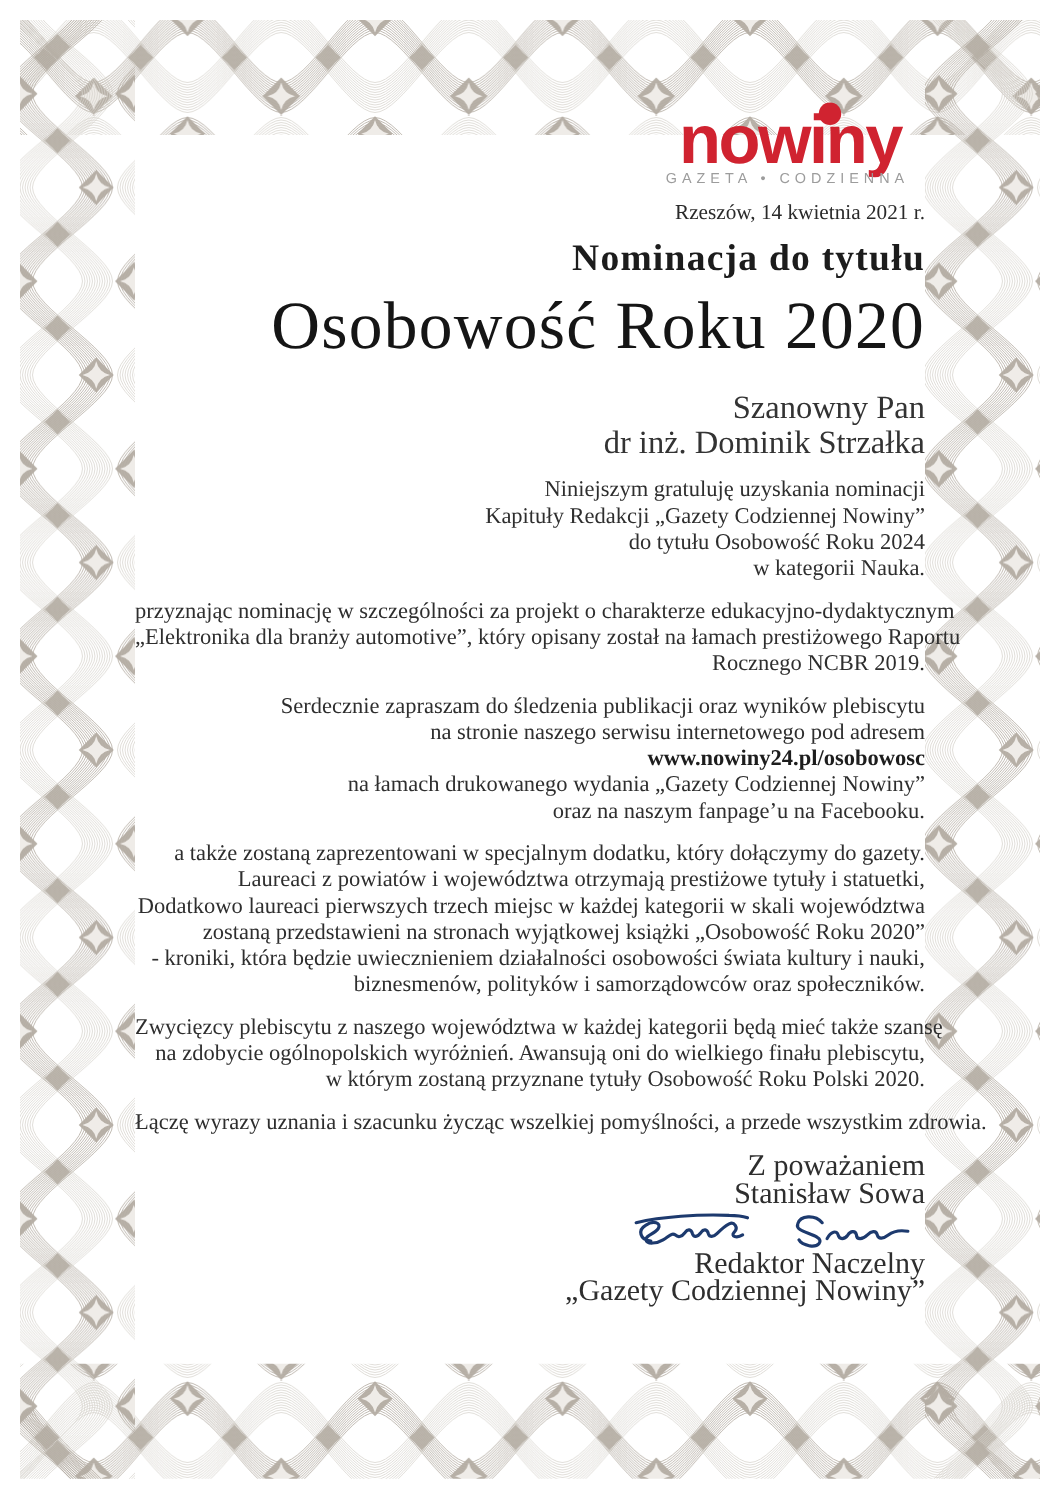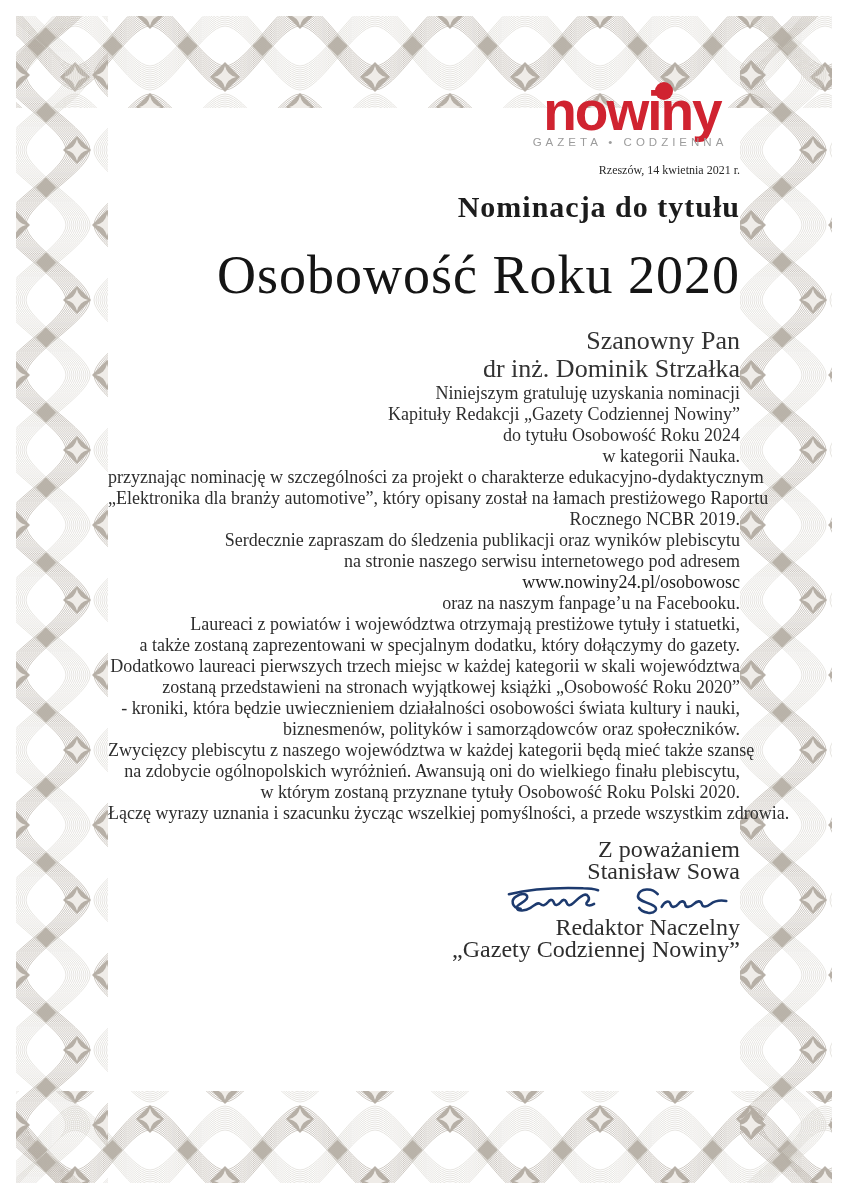--- a/index.html
+++ b/index.html
@@ -11,27 +11,27 @@
     font-family:"Liberation Serif", serif;
     color:#272727;
   }
   .border-svg{position:absolute;left:0;top:0;width:848px;height:1199px;pointer-events:none;}
   .content{
     position:absolute;left:0;top:0;right:0;bottom:0;
     padding:78px 108px 0 108px;
     text-align:right;
   }
   .logo-wrap{line-height:0;margin-bottom:2px;}
-  .dateline{font-size:12px;line-height:24px;margin-top:6px;color:#2a2a2a;}
+  .dateline{font-size:17px;line-height:24px;margin-top:6px;color:#2a2a2a;}
   .subtitle{font-size:30px;line-height:38px;margin-top:6px;color:#1c1c1c;letter-spacing:1px;font-weight:bold;}
-  .title{font-size:54px;line-height:60px;margin-top:19px;color:#151515;letter-spacing:1px;}
+  .title{font-size:54px;line-height:60px;margin-top:4px;color:#151515;letter-spacing:1px;}
   .recipient{margin-top:22px;font-size:26px;line-height:28px;color:#333;}
-  .para{font-size:18px;line-height:21px;color:#2e2e2e;}
+  .para{margin-top:13px;font-size:18px;line-height:21px;color:#2e2e2e;}
   .para .line{white-space:nowrap;}
-  .bold-line{font-weight:normal;color:#1d1d1d;}
+  .bold-line{font-weight:bold;color:#1d1d1d;}
   .closing{margin-top:14px;font-size:24px;line-height:22px;color:#2e2e2e;}
   .sig-wrap{line-height:0;margin:-2px 0 -6px 0;}
 </style>
 </head>
 <body>
 
 <div class="page">
 
   <svg class="border-svg" width="848" height="1199" viewBox="0 0 848 1199" xmlns="http://www.w3.org/2000/svg">
     <defs>
@@ -123,26 +123,27 @@
     <div class="para">
       <div class="line">przyznając nominację w szczególności za projekt o charakterze edukacyjno-dydaktycznym</div>
       <div class="line">„Elektronika dla branży automotive”, który opisany został na łamach prestiżowego Raportu</div>
       <div class="line">Rocznego NCBR 2019.</div>
     </div>
 
     <div class="para">
       <div class="line">Serdecznie zapraszam do śledzenia publikacji oraz wyników plebiscytu</div>
       <div class="line">na stronie naszego serwisu internetowego pod adresem</div>
       <div class="line bold-line">www.nowiny24.pl/osobowosc</div>
+      <div class="line">na łamach drukowanego wydania „Gazety Codziennej Nowiny”</div>
       <div class="line">oraz na naszym fanpage’u na Facebooku.</div>
     </div>
 
     <div class="para">
+      <div class="line">a także zostaną zaprezentowani w specjalnym dodatku, który dołączymy do gazety.</div>
       <div class="line">Laureaci z powiatów i województwa otrzymają prestiżowe tytuły i statuetki,</div>
-      <div class="line">a także zostaną zaprezentowani w specjalnym dodatku, który dołączymy do gazety.</div>
       <div class="line">Dodatkowo laureaci pierwszych trzech miejsc w każdej kategorii w skali województwa</div>
       <div class="line">zostaną przedstawieni na stronach wyjątkowej książki „Osobowość Roku 2020”</div>
       <div class="line">- kroniki, która będzie uwiecznieniem działalności osobowości świata kultury i nauki,</div>
       <div class="line">biznesmenów, polityków i samorządowców oraz społeczników.</div>
     </div>
 
     <div class="para">
       <div class="line">Zwycięzcy plebiscytu z naszego województwa w każdej kategorii będą mieć także szansę</div>
       <div class="line">na zdobycie ogólnopolskich wyróżnień. Awansują oni do wielkiego finału plebiscytu,</div>
       <div class="line">w którym zostaną przyznane tytuły Osobowość Roku Polski 2020.</div>

